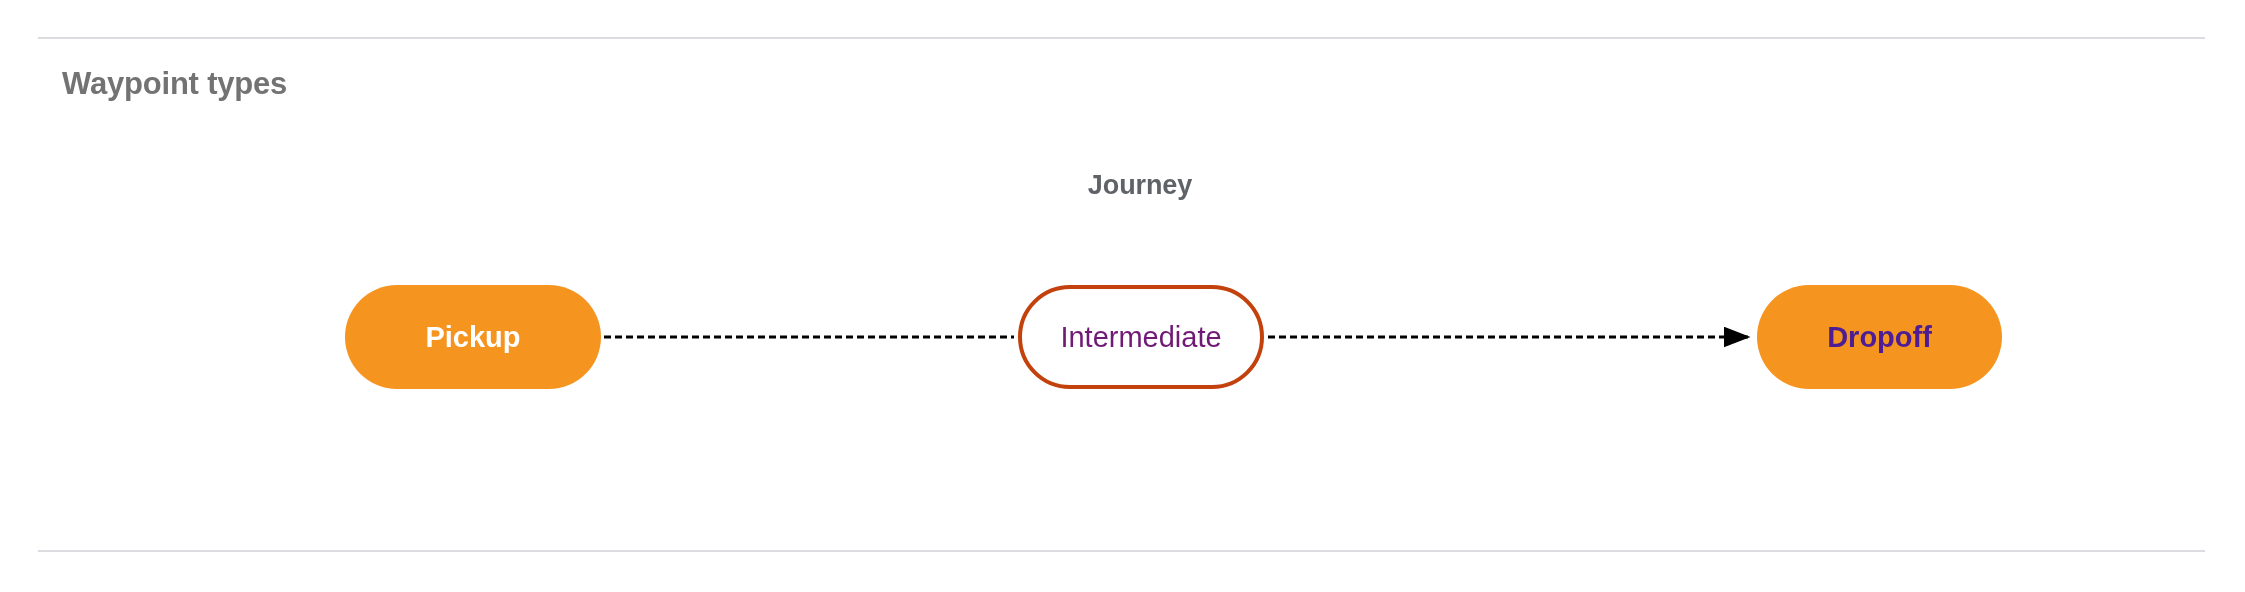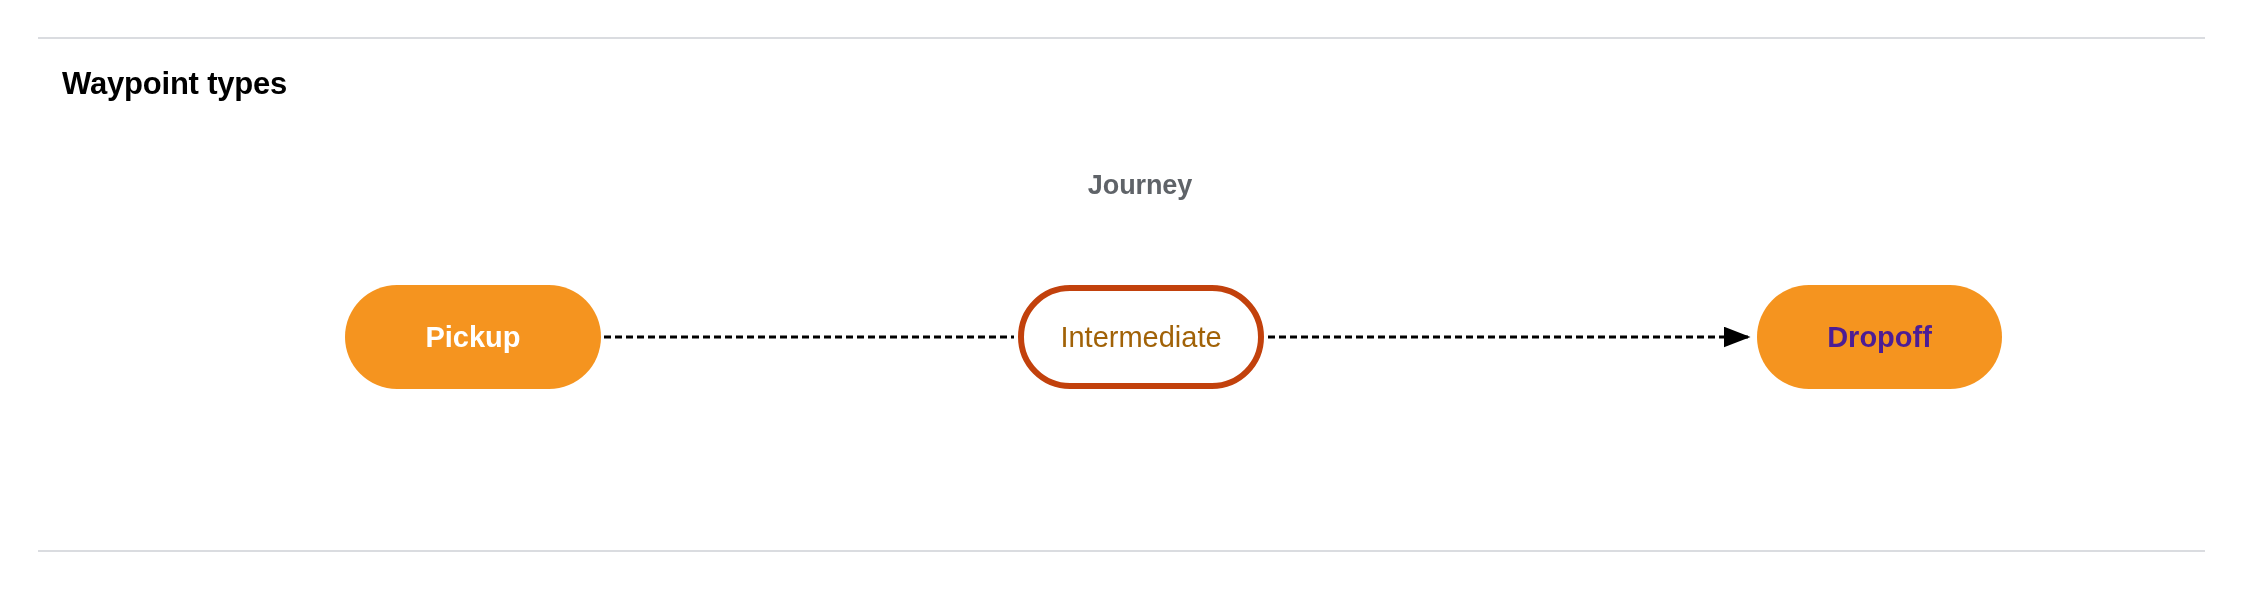--- a/index.html
+++ b/index.html
@@ -31,21 +31,21 @@
   .divider-top    { top: 37px; }
   .divider-bottom { top: 550px; }
 
   
   .section-title {
     position: absolute;
     left: 62px;
     top: 68px;
     font-size: 31px;
     font-weight: bold;
-    color: #000000;
+    color: #737373;
     letter-spacing: -0.2px;
     line-height: 1;
     white-space: nowrap;
   }
 
   
   .diagram {
     position: absolute;
     left: 0;
     top: 110px;
@@ -97,22 +97,22 @@
     width: 256px;
     background: #f5941f;
     color: #ffffff;
     font-weight: bold;
   }
 
   .node-intermediate {
     left: 1018px;
     width: 246px;
     background: #ffffff;
-    border: 6px solid #c2410c;
-    color: #a16207;
+    border: 4px solid #c2410c;
+    color: #701a75;
     font-weight: normal;
   }
 
   .node-dropoff {
     left: 1757px;
     width: 245px;
     background: #f5941f;
     color: #4c1d95;
     font-weight: bold;
   }

